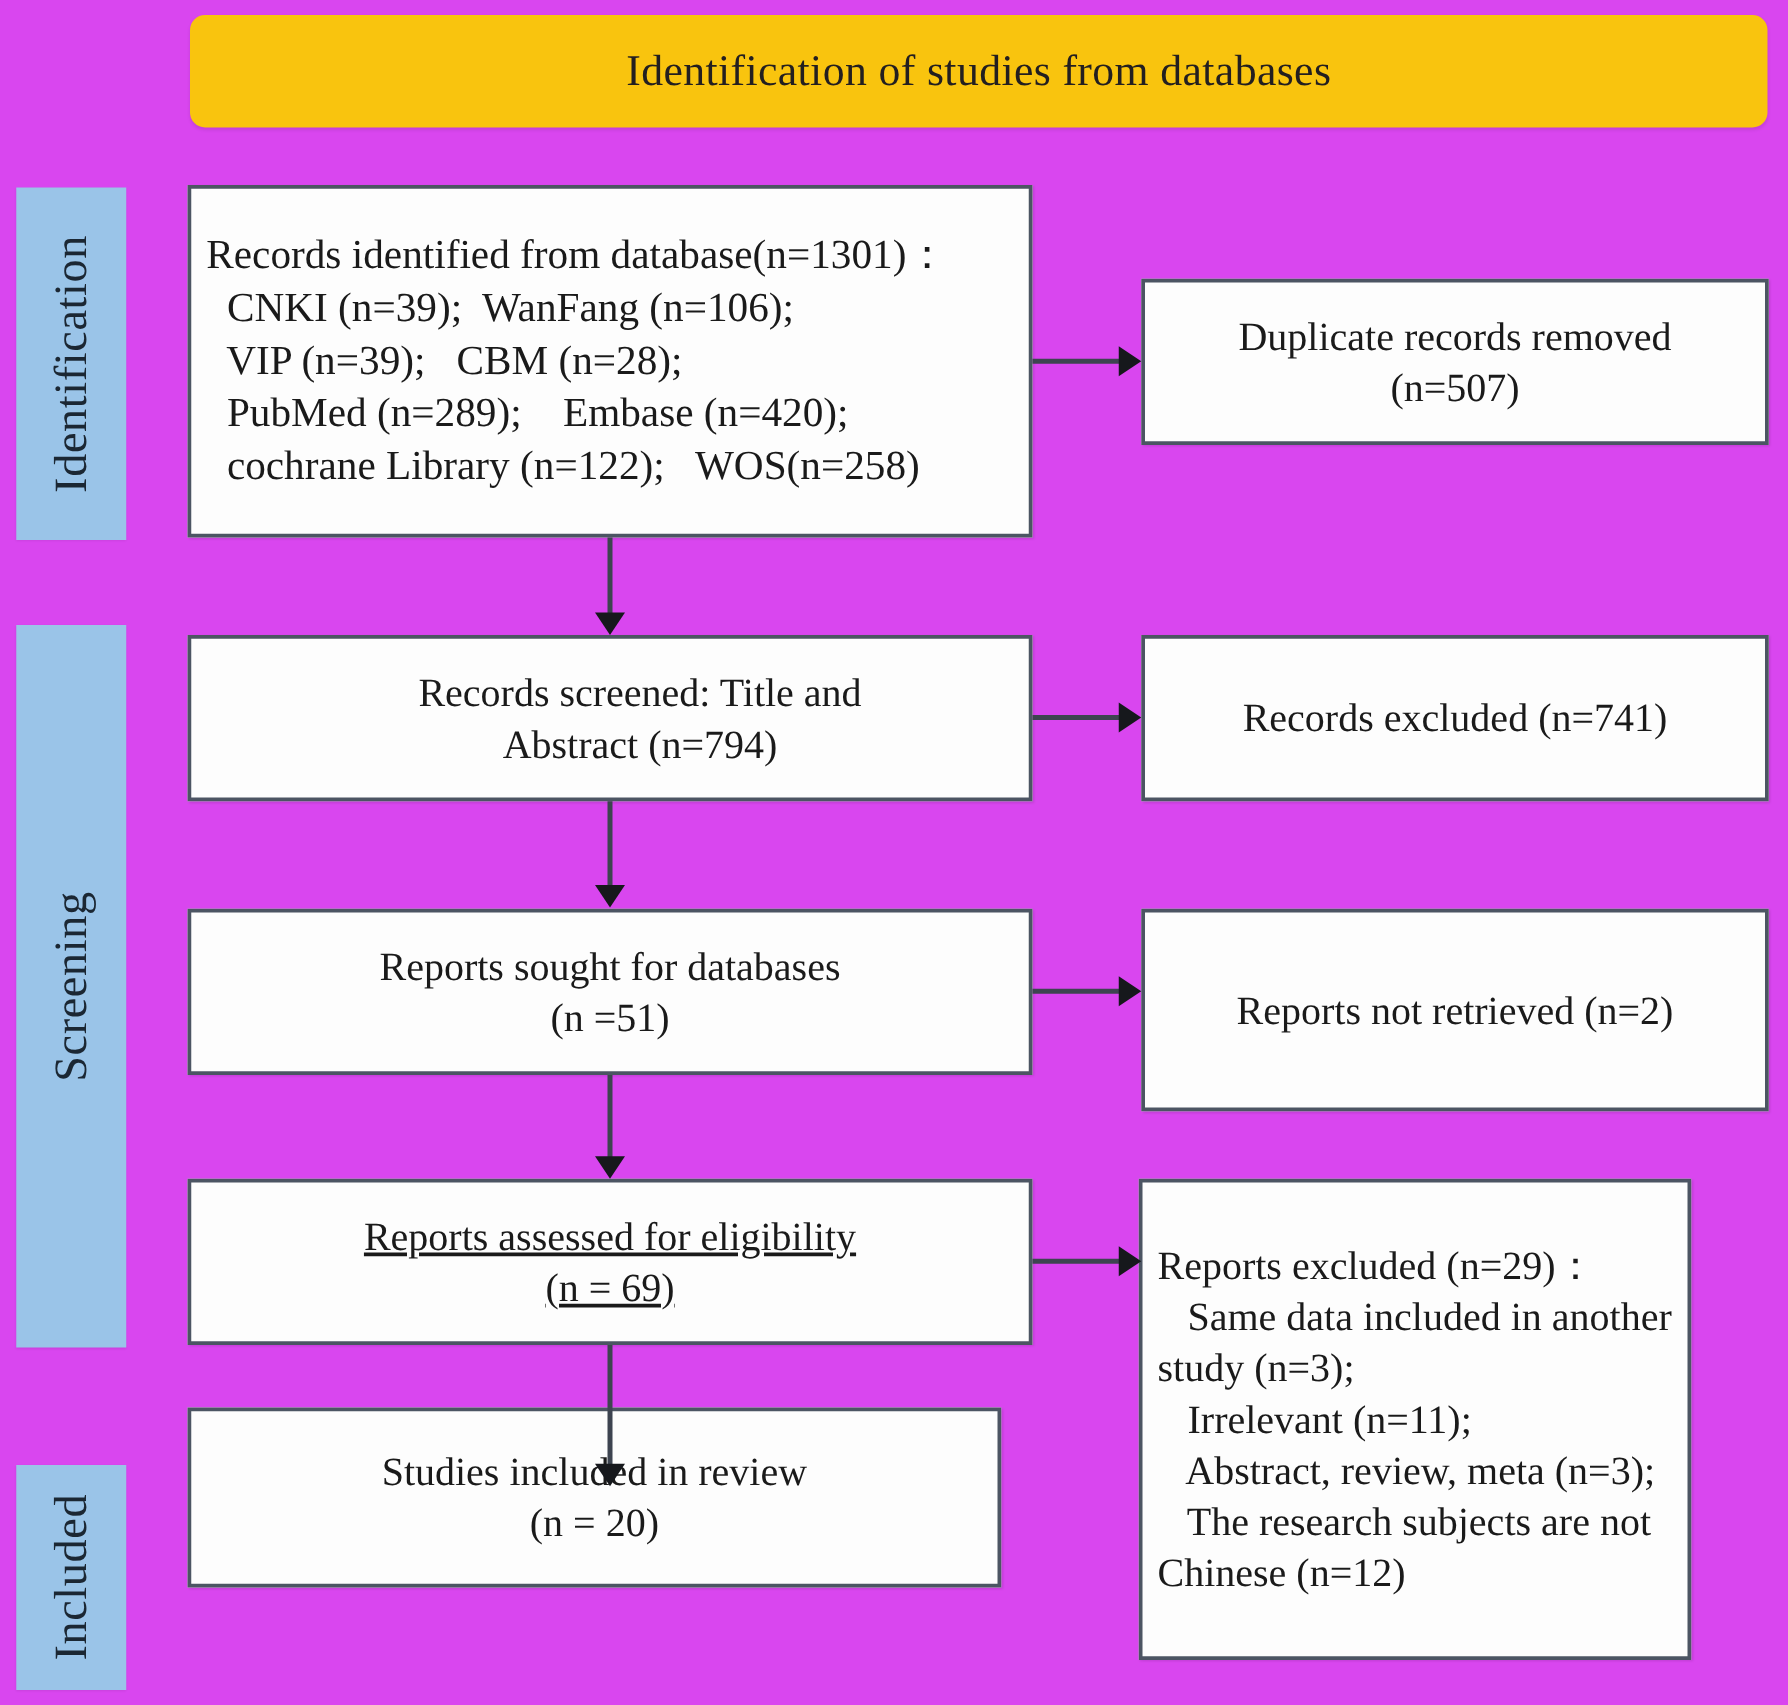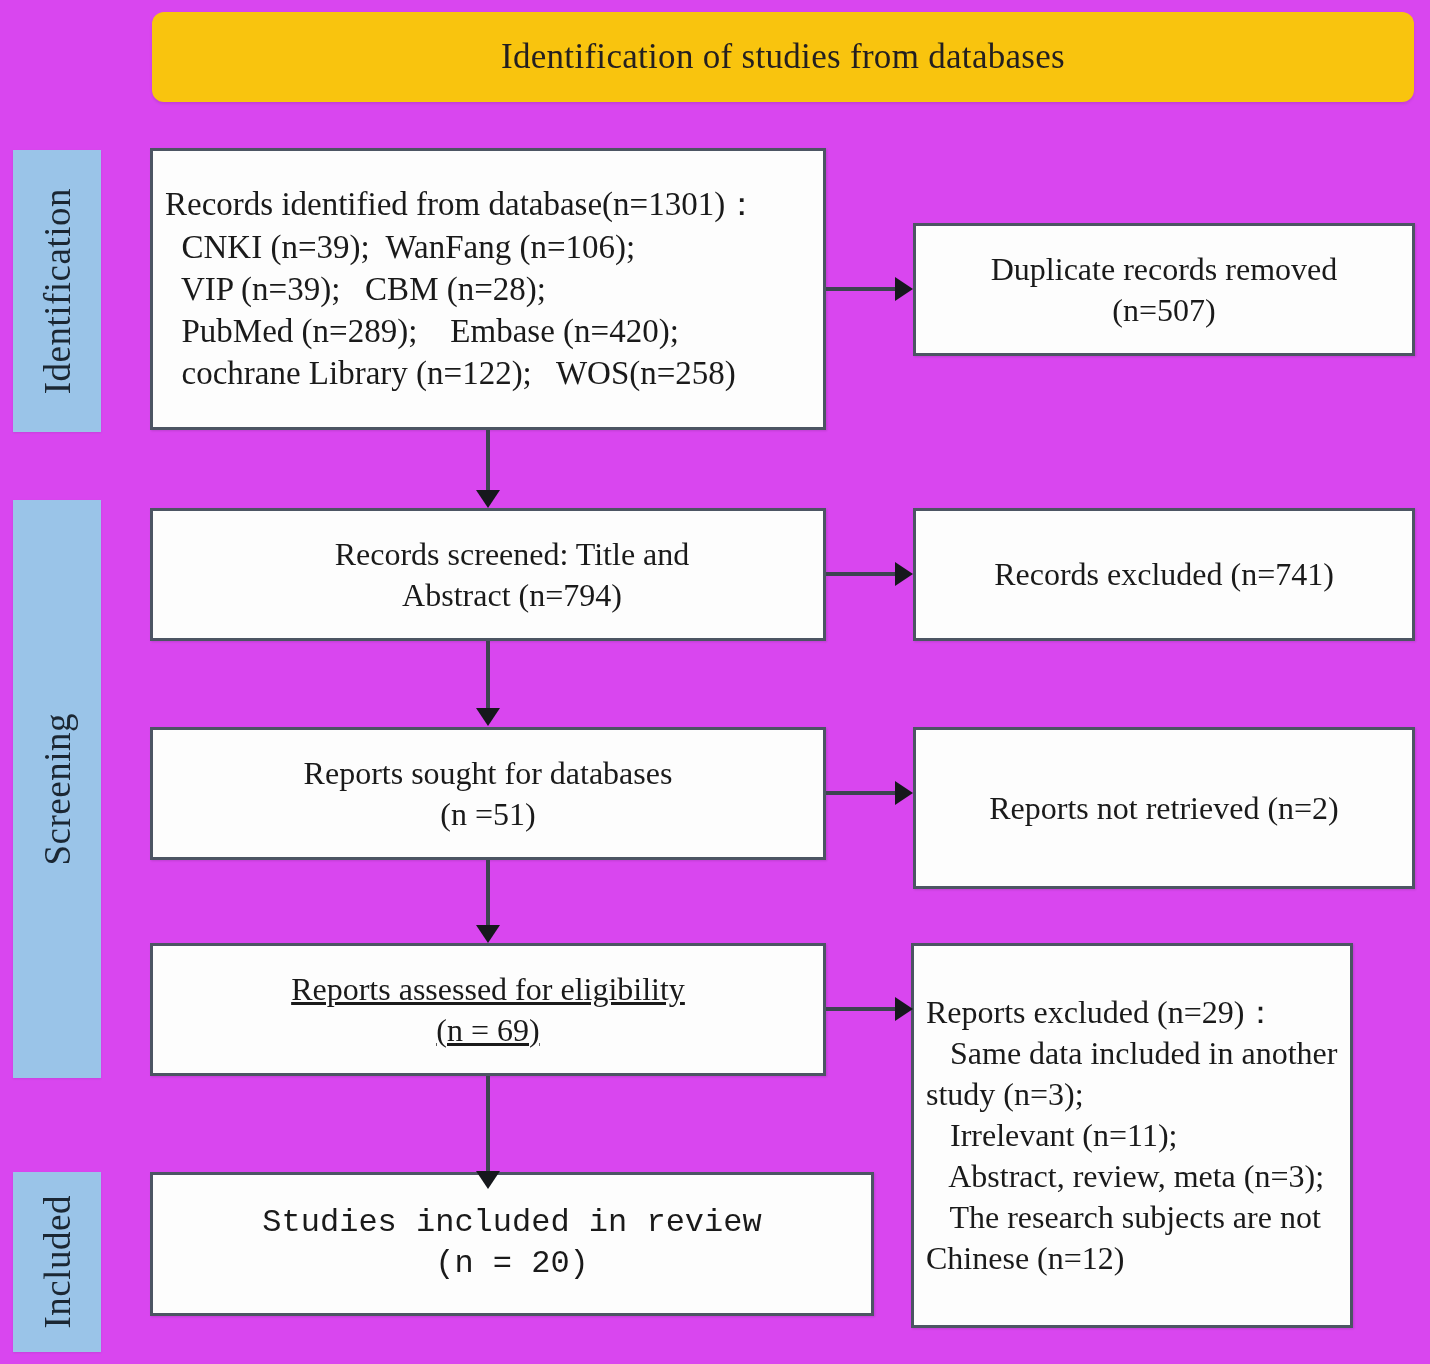--- a/index.html
+++ b/index.html
@@ -91,21 +91,21 @@
 
   
   #box-identified      { left: 150px; top: 148px;  width: 676px; height: 282px; }
   #box-duplicates      { left: 913px; top: 223px;  width: 502px; height: 133px; }
   #box-screened        { left: 150px; top: 508px;  width: 676px; height: 133px; padding-left: 48px; }
   #box-excluded-screen { left: 913px; top: 508px;  width: 502px; height: 133px; }
   #box-sought          { left: 150px; top: 727px;  width: 676px; height: 133px; }
   #box-notretrieved    { left: 913px; top: 727px;  width: 502px; height: 162px; }
   #box-assessed        { left: 150px; top: 943px;  width: 676px; height: 133px; text-decoration: underline; }
   #box-excluded-report { left: 911px; top: 943px;  width: 442px; height: 385px; }
-  #box-included        { left: 150px; top: 1172px; width: 724px; height: 144px; font-family: Liberation Mono, monospace; }
+  #box-included        { left: 150px; top: 1126px; width: 651px; height: 144px; }
 
   
   .vline {
     position: absolute;
     width: 4px;
     background: #3d4450;
   }
   .vhead {
     position: absolute;
     width: 0; height: 0;

